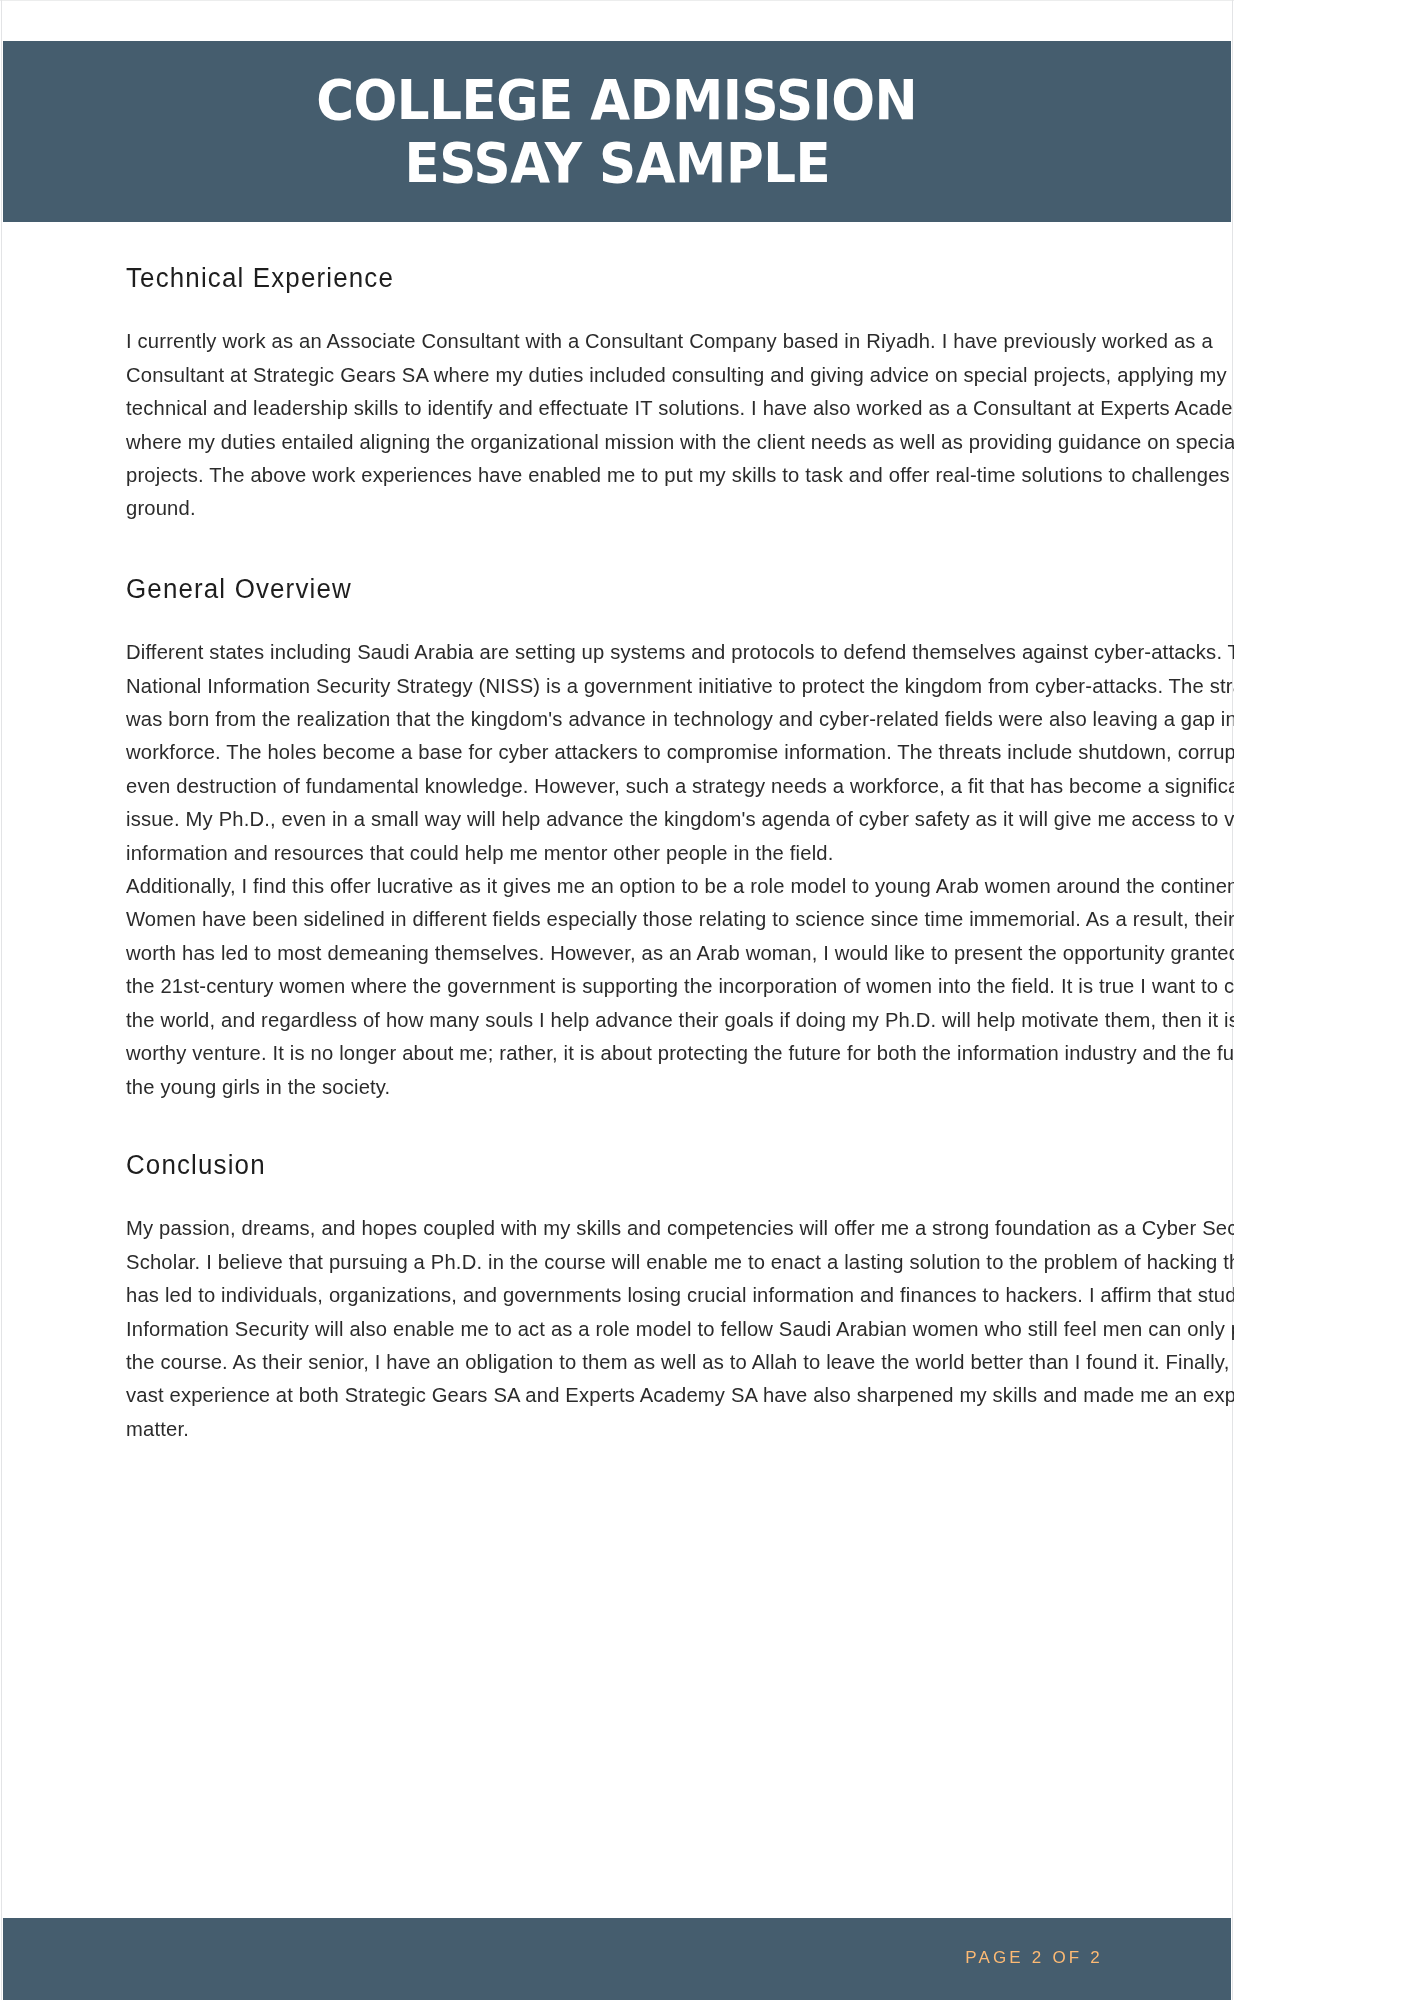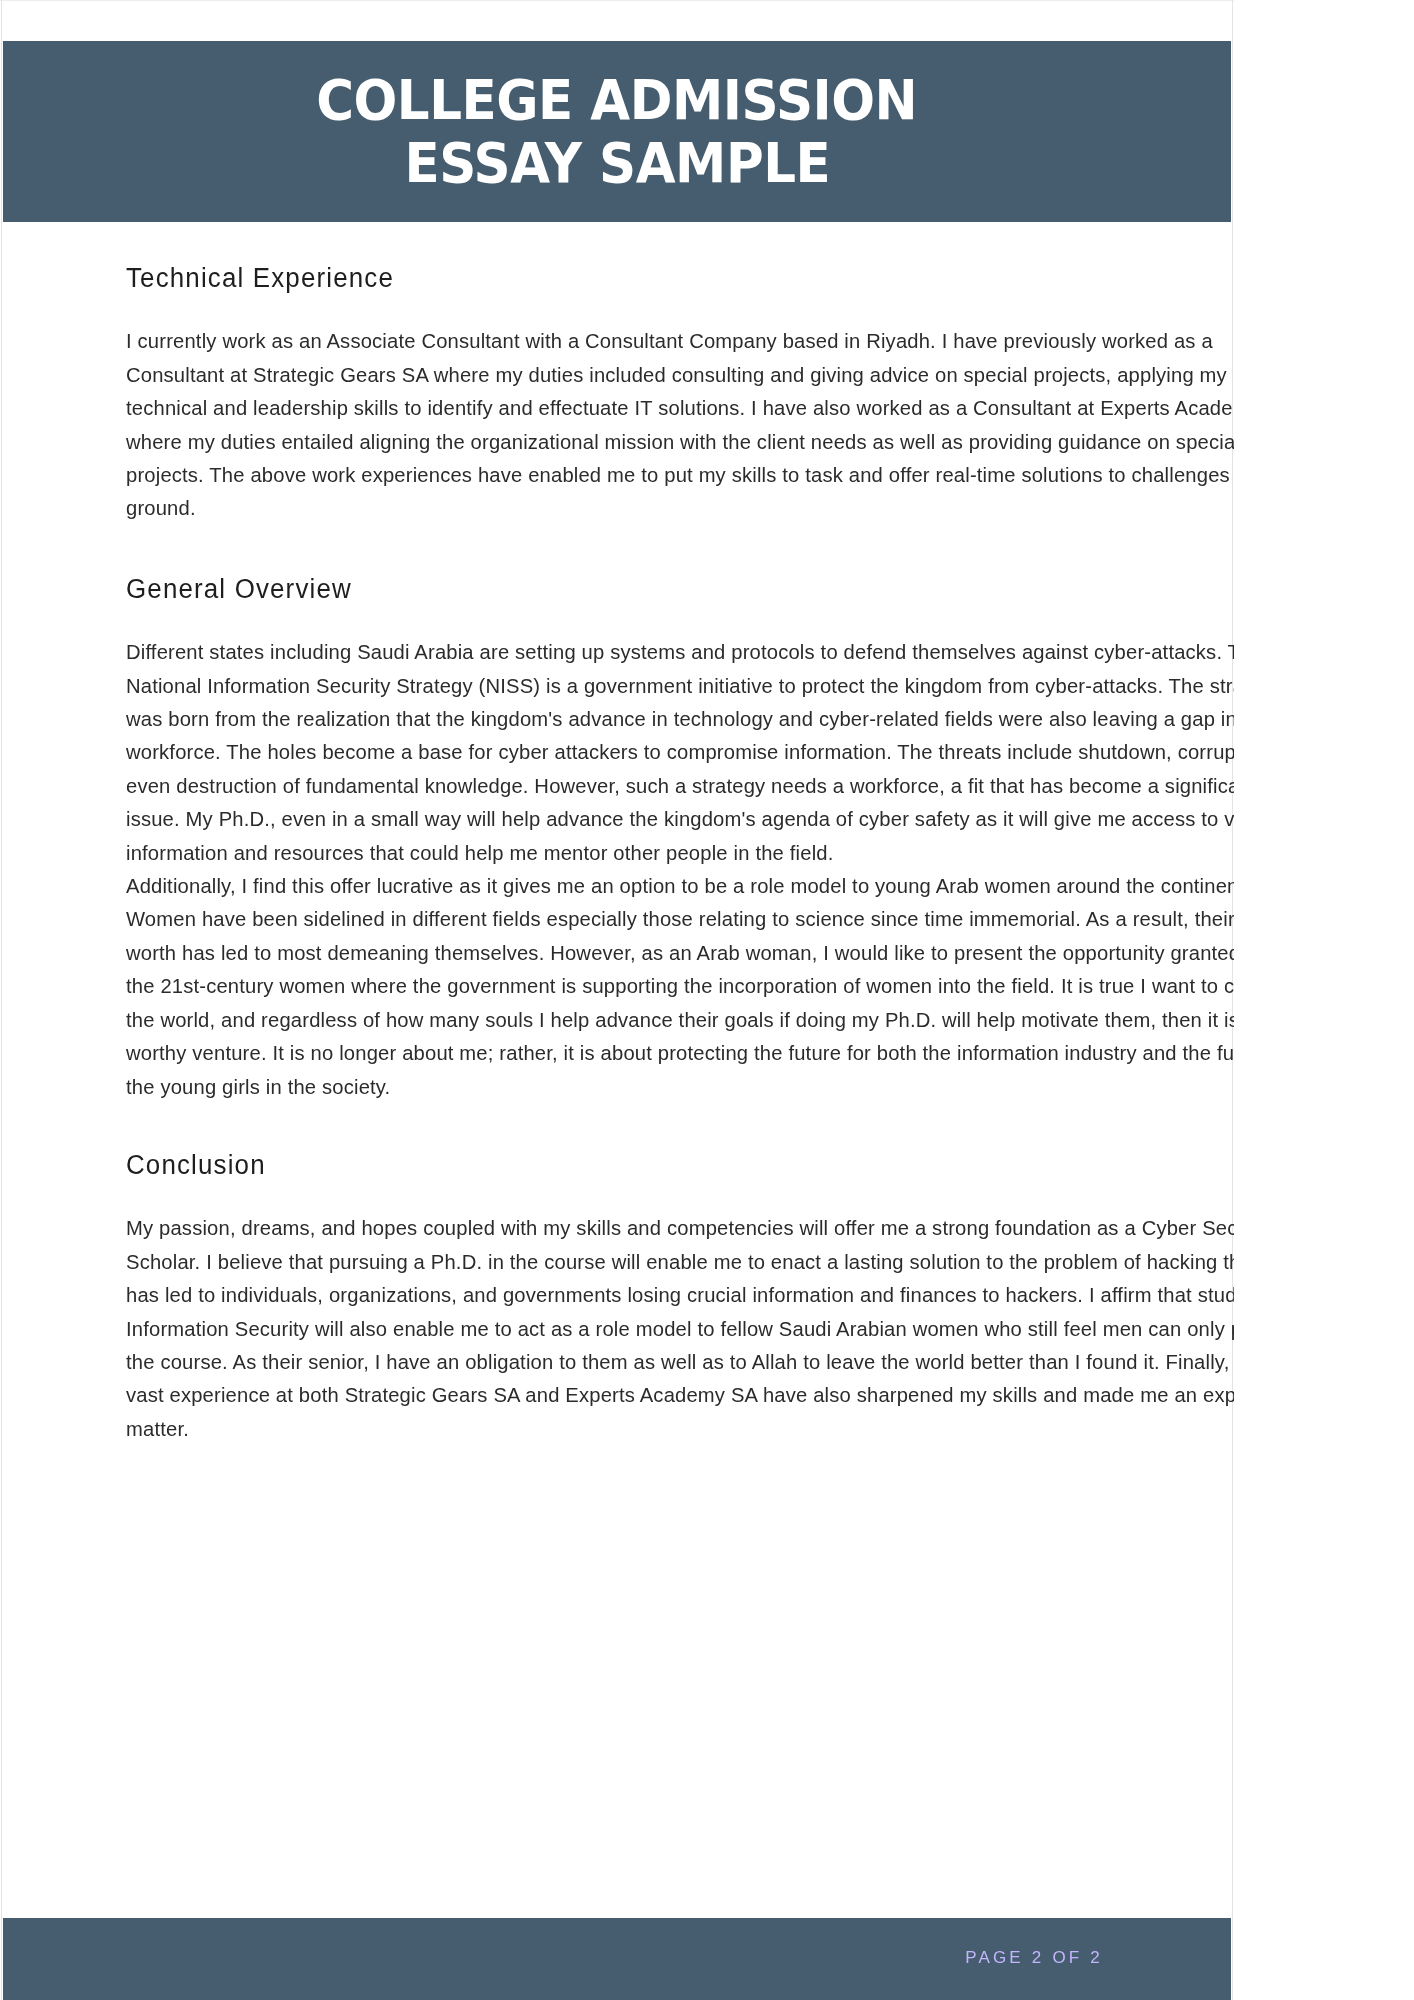--- a/index.html
+++ b/index.html
@@ -110,21 +110,21 @@
     left: 3px;
     right: 3px;
     top: 1918px;
     height: 82px;
     background: #455d6e;
   }
   .footer-page-label {
     position: absolute;
     right: 128px;
     top: 30px;
-    color: #c4b5fd;
+    color: #fdba74;
     font-family: "Liberation Sans", sans-serif;
     font-size: 17px;
     letter-spacing: 3.2px;
     text-transform: uppercase;
     white-space: nowrap;
   }
 </style>
 </head>
 <body>
 

